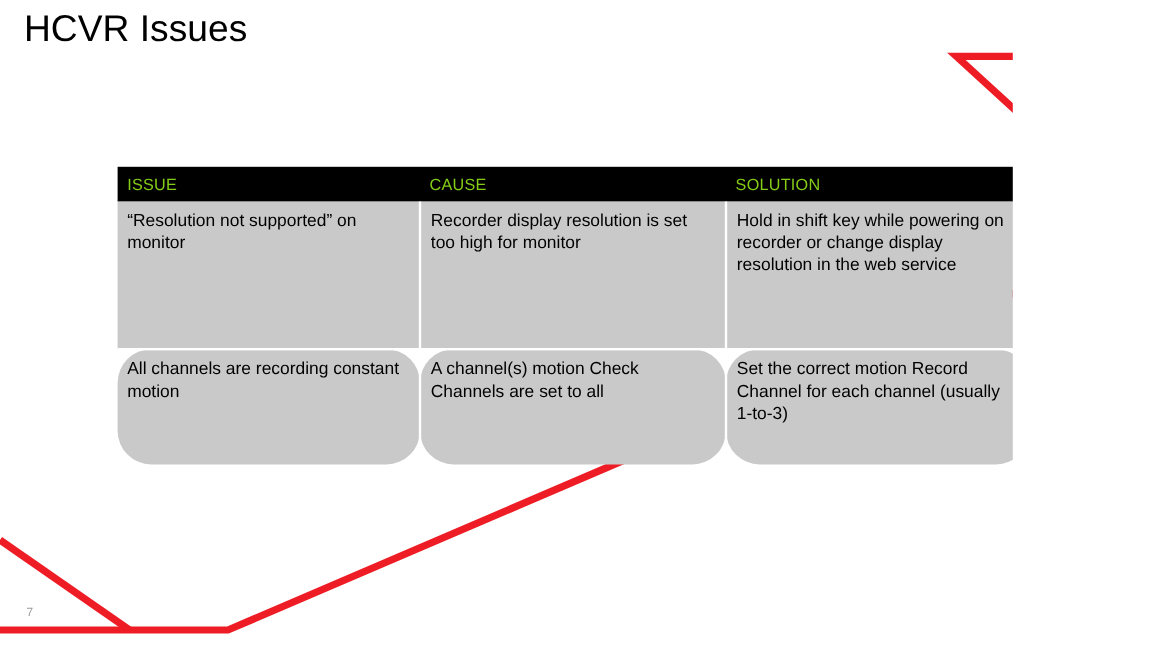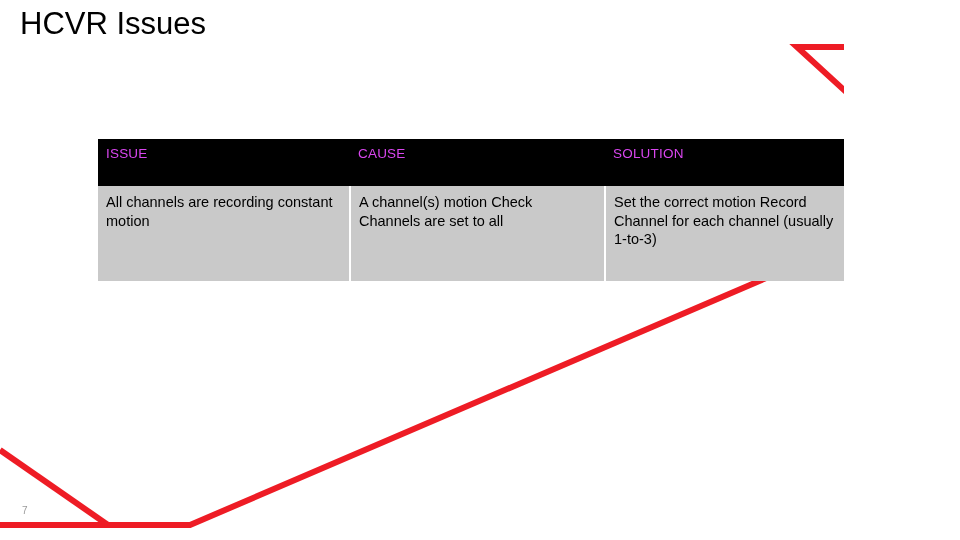--- a/index.html
+++ b/index.html
@@ -53,44 +53,44 @@
     vertical-align: top;
     padding: 7px 8px 9px 8px;
     font-size: 14.5px;
     line-height: 1.28;
     font-family: "Liberation Sans", sans-serif;
     font-weight: normal;
     text-align: left;
   }
   .tbl thead th {
     background: #000000;
-    color: #d946ef;
+    color: #84cc16;
     font-size: 13.5px;
     padding-top: 6px;
-    padding-bottom: 24px;
+    padding-bottom: 6px;
     letter-spacing: 0.2px;
   }
   .tbl tbody td {
     background: #c9c9c9;
     color: #000000;
     border-right: 2px solid #ffffff;
     border-bottom: 2px solid #ffffff;
   }
   .tbl tbody td:last-child {
     border-right: none;
   }
   .tbl tbody tr:last-child td {
     border-bottom: none;
   }
   .col1 { width: 252px; }
   .col2 { width: 255px; }
   .col3 { width: 253px; }
 
   .row-h1 td { height: 106px; }
-  .row-h2 td { height: 79px; }
+  .row-h2 td { height: 79px; border-radius: 28px; }
   .row-h3 td { height: 79px; }
 
   
   .pagenum {
     position: absolute;
     left: 22px;
     bottom: 24px;
     font-size: 10px;
     color: #9a9a9a;
     font-family: "Liberation Sans", sans-serif;
@@ -116,20 +116,25 @@
         <col class="col3">
     </colgroup>
     <thead>
       <tr>
         <th>ISSUE</th>
         <th>CAUSE</th>
         <th>SOLUTION</th>
       </tr>
     </thead>
     <tbody>
+      <tr class="row-h1">
+        <td>“Resolution not supported” on monitor</td>
+        <td>Recorder display resolution is set too high for monitor</td>
+        <td>Hold in shift key while powering on recorder or change display resolution in the web service</td>
+      </tr>
       <tr class="row-h2">
         <td>All channels are recording constant motion</td>
         <td>A channel(s) motion Check Channels are set to all</td>
         <td>Set the correct motion Record Channel for each channel (usually 1-to-3)</td>
       </tr>
     </tbody>
   </table>
 
   <div class="pagenum">7</div>
 

